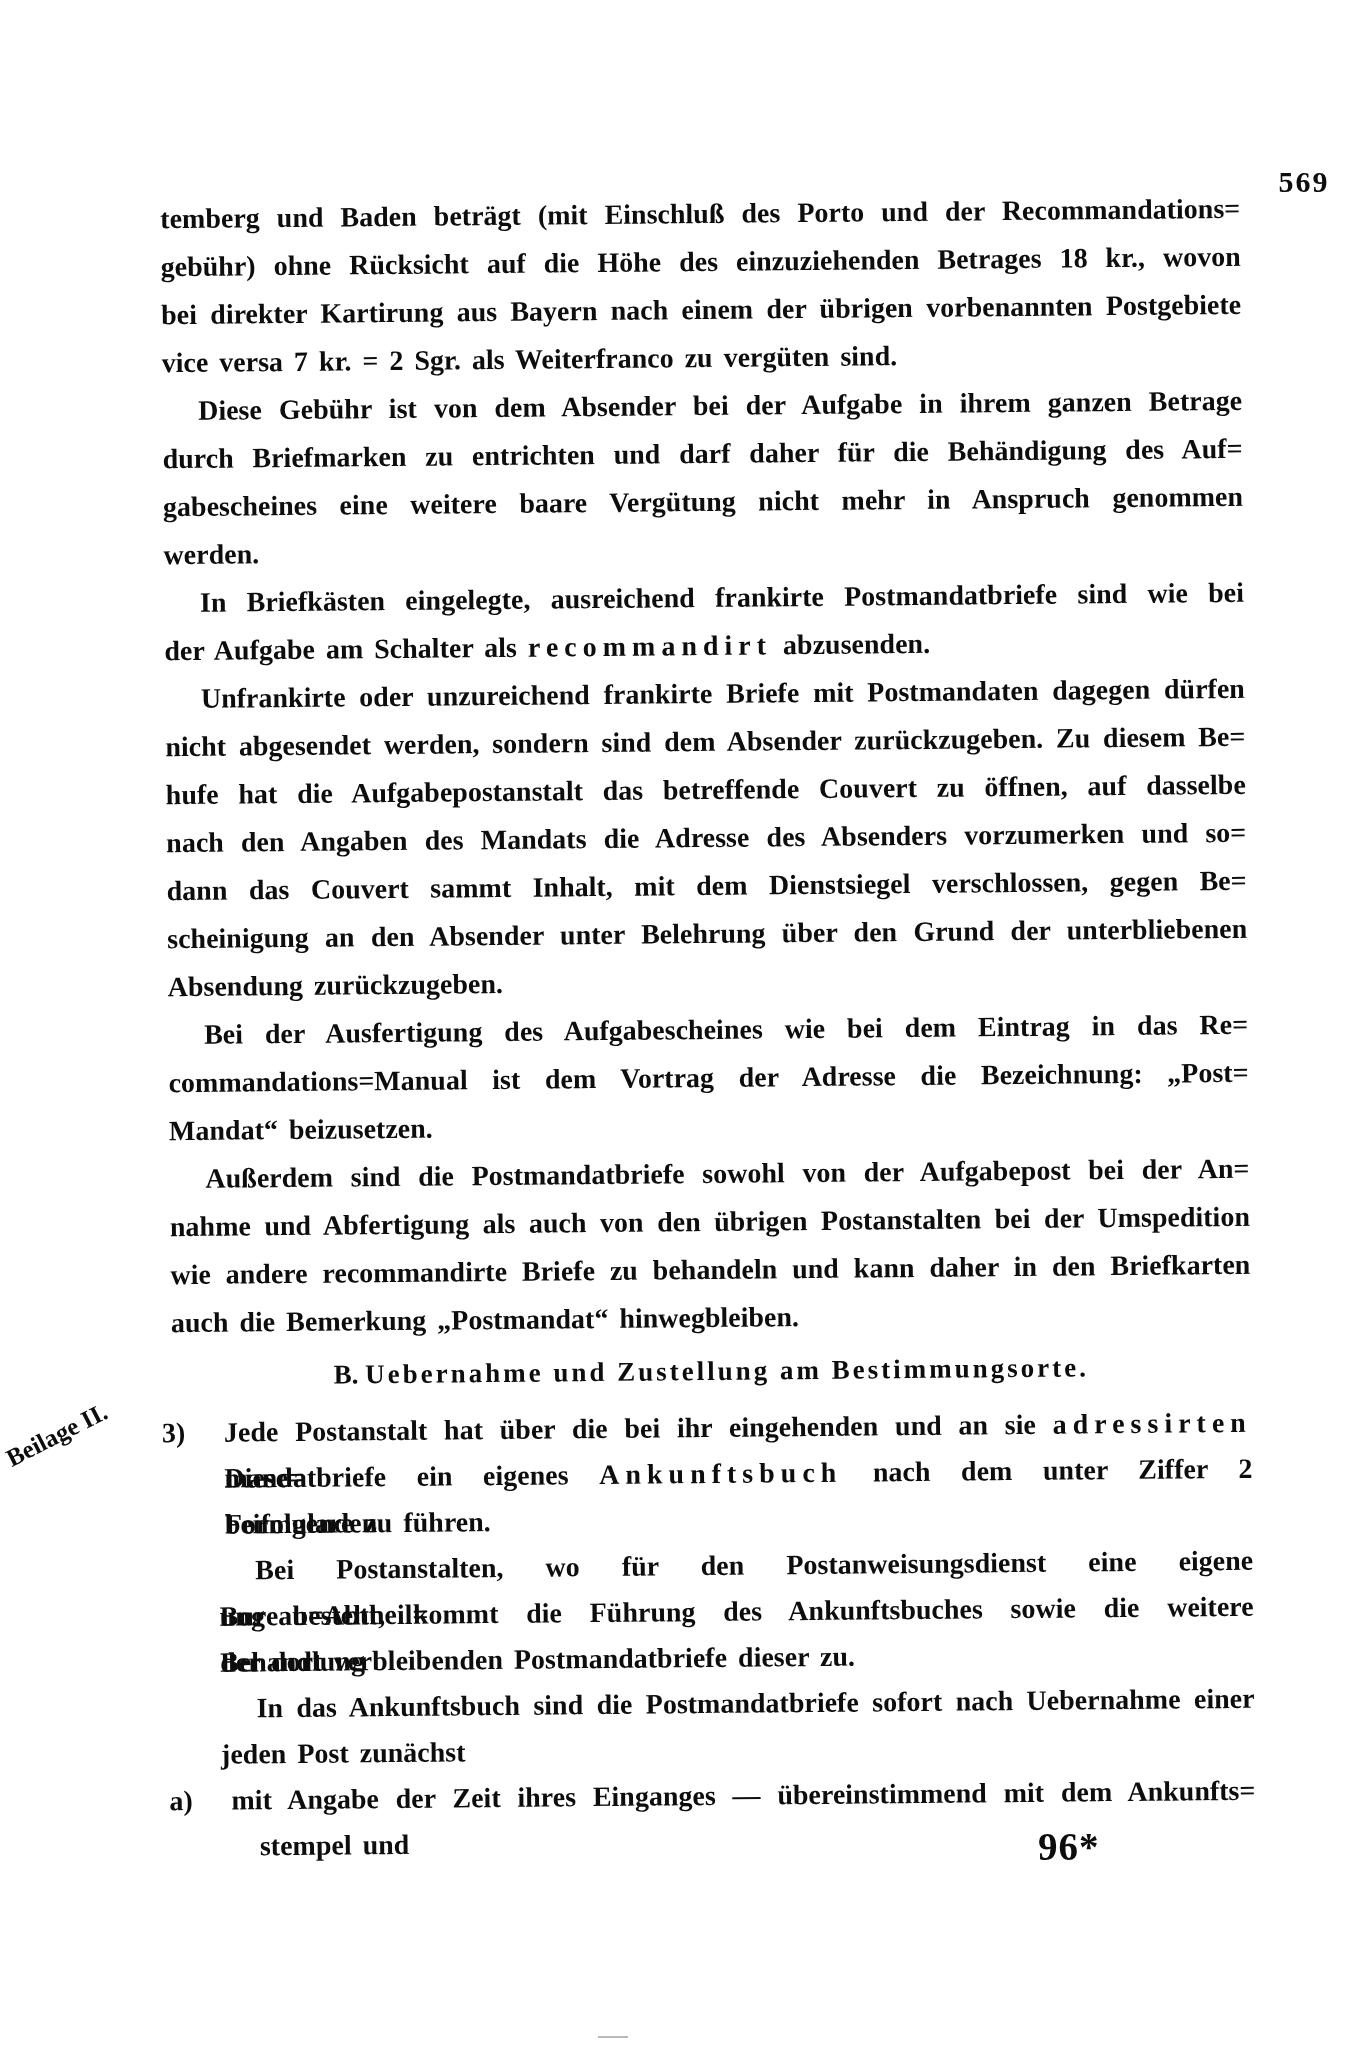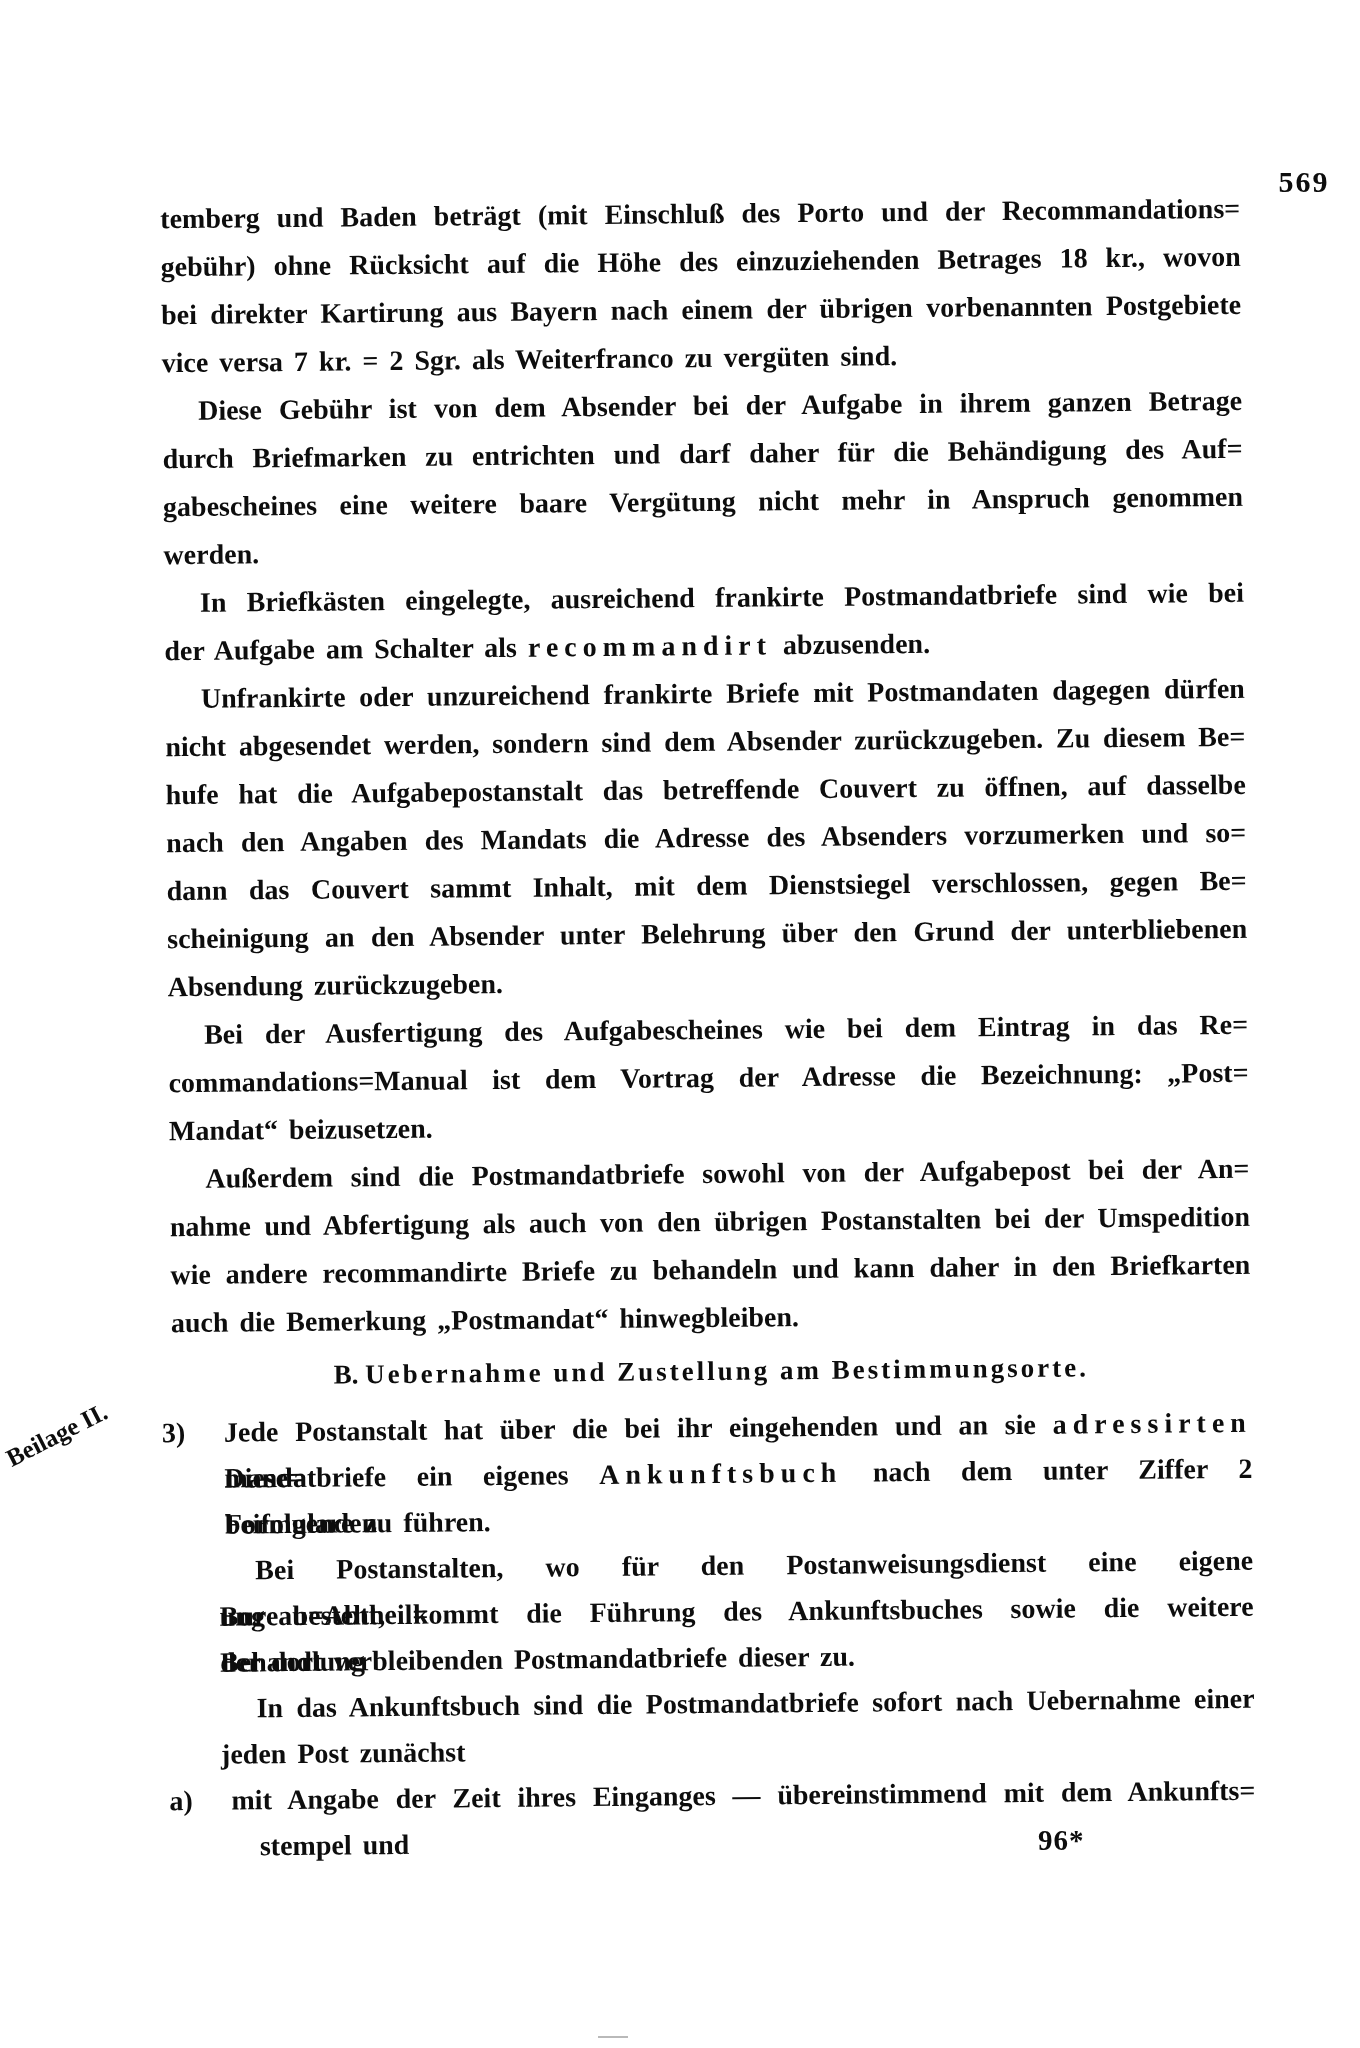--- a/index.html
+++ b/index.html
@@ -37,21 +37,21 @@
   .heading .hspaced { letter-spacing:3px; }
   
   .heading ~ .block .line { line-height:46px; height:46px; }
   .heading ~ .para { margin-left:46px; }
   .item { position:relative; margin-left:52px; }
   .item .marker { position:absolute; left:-62px; top:0; line-height:46px; }
   .item.item-a { margin-left:56px; }
   .item.item-a .line.final { padding-left:28px; }
   .signature-mark {
     position:absolute; left:1038px; top:1824px;
-    font-size:29px; font-weight:bold; letter-spacing:1px;
+    font-size:39px; font-weight:bold; letter-spacing:1px;
   }
   .scan-artifact {
     position:absolute; left:598px; top:2036px; width:30px; height:2px;
     background:#b9b9b9;
   }
 </style>
 </head>
 <body>
 
 <div class="page">

